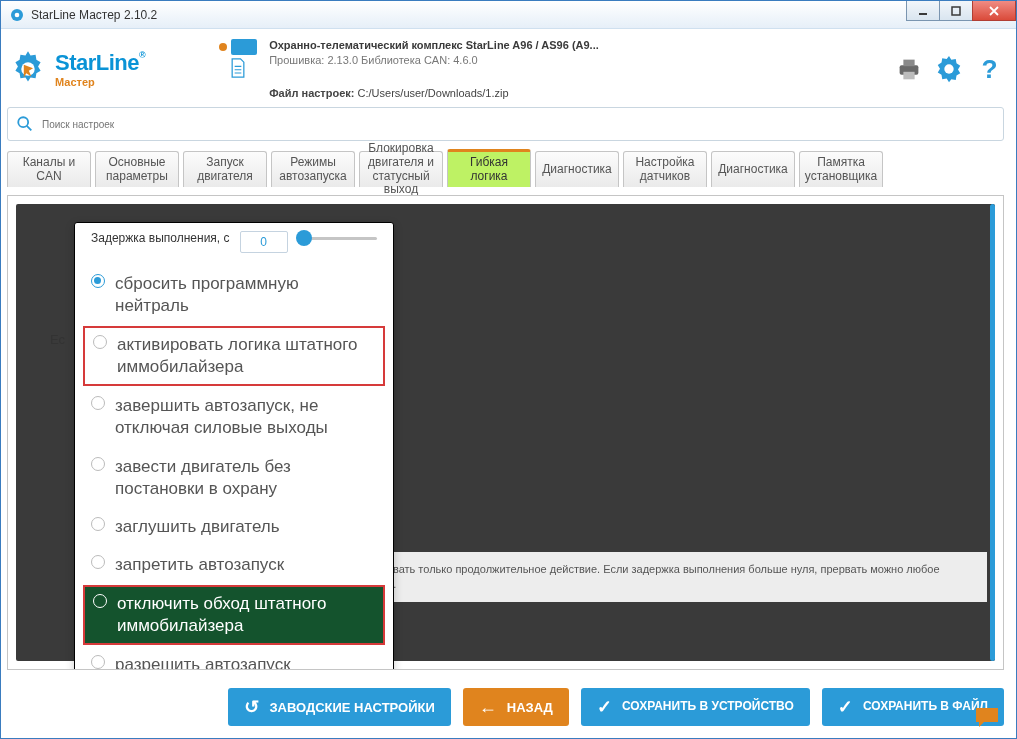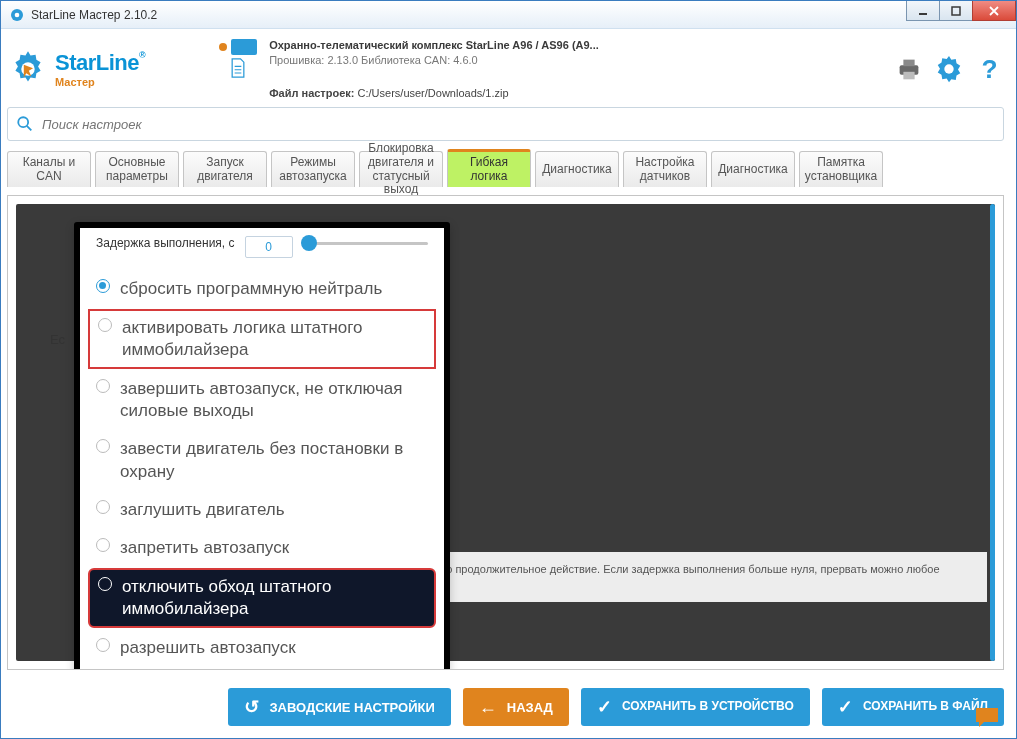--- a/index.html
+++ b/index.html
@@ -31,45 +31,45 @@
 .device-icons .badge{width:26px;height:16px;background:#2b9bd8;border-radius:2px;}
 .device-icons .sheet{width:18px;height:20px;}
 .device-text{display:flex;flex-direction:column;gap:3px;}
 .device-line1{font-weight:bold;font-size:11px;color:#3a3a3a;}
 .device-line2{color:#777;}
 
 .header-icons{display:flex;gap:10px;align-items:center;}
 .hi{width:30px;height:30px;cursor:pointer;}
 
 .search-box{border:1px solid #c9d6e0;border-radius:3px;display:flex;align-items:center;padding:4px 8px;gap:8px;height:34px;}
-.search-box input{border:none;outline:none;flex:1;font-size:13px;font-style:italic;color:#c2410c;}
+.search-box input{border:none;outline:none;flex:1;font-size:10px;color:#c2410c;}
 .search-icon{width:18px;height:18px;}
 
 .tabs-row{display:flex;gap:0;margin-top:2px;}
 .tab{width:84px;height:36px;border:1px solid #c5c5c5;border-bottom:none;background:linear-gradient(#fcfcfc,#eaeaea);font-size:12px;color:#555;display:flex;align-items:center;justify-content:center;text-align:center;line-height:1.15;padding:2px;margin-right:4px;border-radius:3px 3px 0 0;cursor:pointer;}
 .tab.active{background:#bef264;border-top:3px solid #e0841e;color:#333;font-weight:normal;height:38px; margin-top:-2px;}
 
 .workspace{flex:1;border:1px solid #c5c5c5;background:#fff;position:relative;overflow:hidden;}
 .dark-panel{position:absolute;left:8px;right:8px;top:8px;bottom:8px;background:#3a3a3a;border-radius:2px;}
 .vline{position:absolute;right:0;top:0;bottom:0;width:5px;background:#2b9bd8;border-radius:3px;}
 
-.popup{position:absolute;left:58px;top:18px;width:376px;background:#fff;border:6px solid #000000;border-radius:3px;box-shadow:0 3px 10px rgba(0,0,0,.2);padding:8px 0 10px 0;}
+.popup{position:absolute;left:58px;top:18px;width:320px;background:#fff;border:1px solid #000000;border-radius:3px;box-shadow:0 3px 10px rgba(0,0,0,.2);padding:8px 0 10px 0;}
 .popup-header{padding:0 16px 6px 16px;display:flex;align-items:flex-start;gap:10px;}
 .popup-header-label{font-size:12px;color:#333;line-height:1.25;}
 .delay-input{width:48px;height:22px;border:1px solid #c5d3e0;border-radius:2px;text-align:center;color:#2b9bd8;font-size:12px;}
 .slider-track{flex:1;height:3px;background:#c5c5c5;border-radius:2px;position:relative;}
 .slider-handle{width:16px;height:16px;background:#2b9bd8;border-radius:50%;position:absolute;left:-2px;top:-7px;}
 
 .opt-list{padding-top:6px;}
 .opt{display:flex;align-items:flex-start;gap:10px;padding:8px 16px;cursor:pointer;}
 .opt .radio{width:14px;height:14px;border:1.5px solid #bbb;border-radius:50%;margin-top:1px;flex-shrink:0;position:relative;}
 .opt.selected .radio{border-color:#2b9bd8;}
 .opt.selected .radio::after{content:'';width:7px;height:7px;background:#2b9bd8;border-radius:50%;position:absolute;left:1.8px;top:1.8px;}
 .opt .opt-label{font-size:17px;color:#555;line-height:1.3;}
-.opt.highlight{background:#0f172a;border-radius:6px;}
+.opt.highlight{background:#14532d;}
 .opt.highlight .opt-label{color:#fff;}
 .opt.highlight .radio{border-color:#fff;}
 .opt.boxed{border:2px solid #d63a3a;margin:1px 8px;padding:6px 8px;}
 
 .info-strip{position:absolute;right:8px;top:348px;left:320px;background:#ededed;font-size:11px;color:#555;padding:10px;line-height:1.35;}
 
 .cut-label{position:absolute;left:34px;top:128px;font-size:13px;color:#333;}
 
 .bottom-buttons{display:flex;gap:12px;justify-content:flex-end;padding-top:10px;}
 .bbtn{display:flex;align-items:center;gap:10px;padding:10px 16px;color:#fff;font-size:13px;font-weight:bold;border-radius:3px;cursor:pointer;border:none;}

